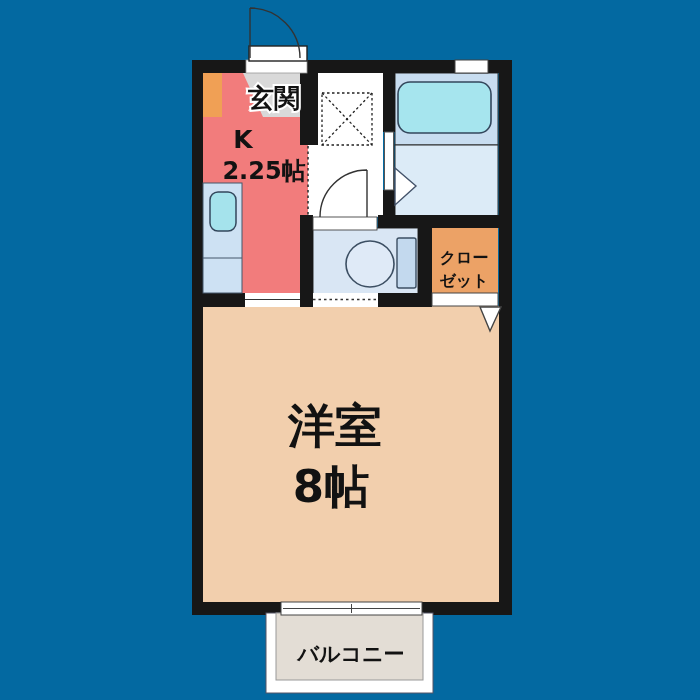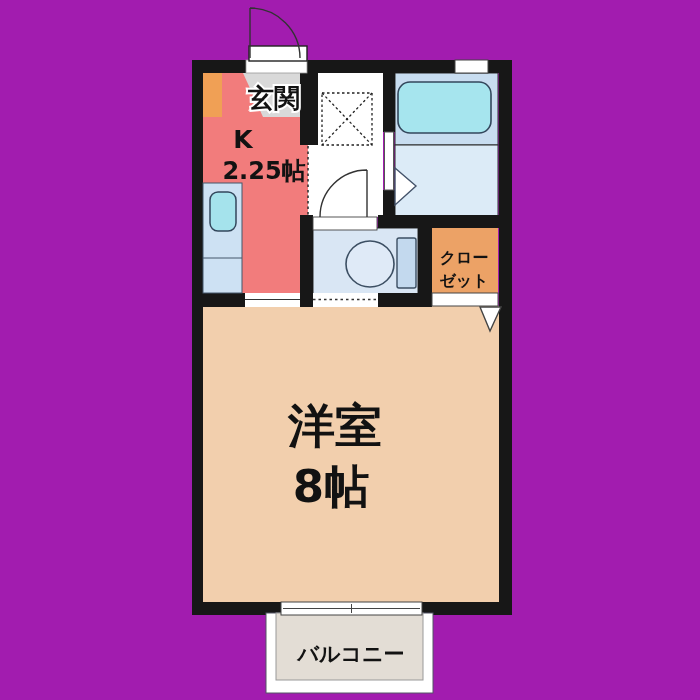--- a/index.html
+++ b/index.html
@@ -1,16 +1,16 @@
 <!DOCTYPE html>
 <html><head>
 <meta charset="utf-8">
 <style>
   html,body{margin:0;padding:0;background:#ffffff;}
-  .canvas{position:relative;width:700px;height:700px;background:#a21caf;overflow:hidden;
+  .canvas{position:relative;width:700px;height:700px;background:#0369a1;overflow:hidden;
           font-family:"DejaVu Sans",sans-serif;}
   svg{display:block;}
   text{font-family:"DejaVu Sans",sans-serif;font-weight:bold;fill:#121212;}
   .halo{stroke:#ffffff;stroke-width:4px;paint-order:stroke;}
 </style>
 </head>
 <body>
 
 <div class="canvas">
 <svg width="700" height="700" viewBox="0 0 700 700" xmlns="http://www.w3.org/2000/svg">

